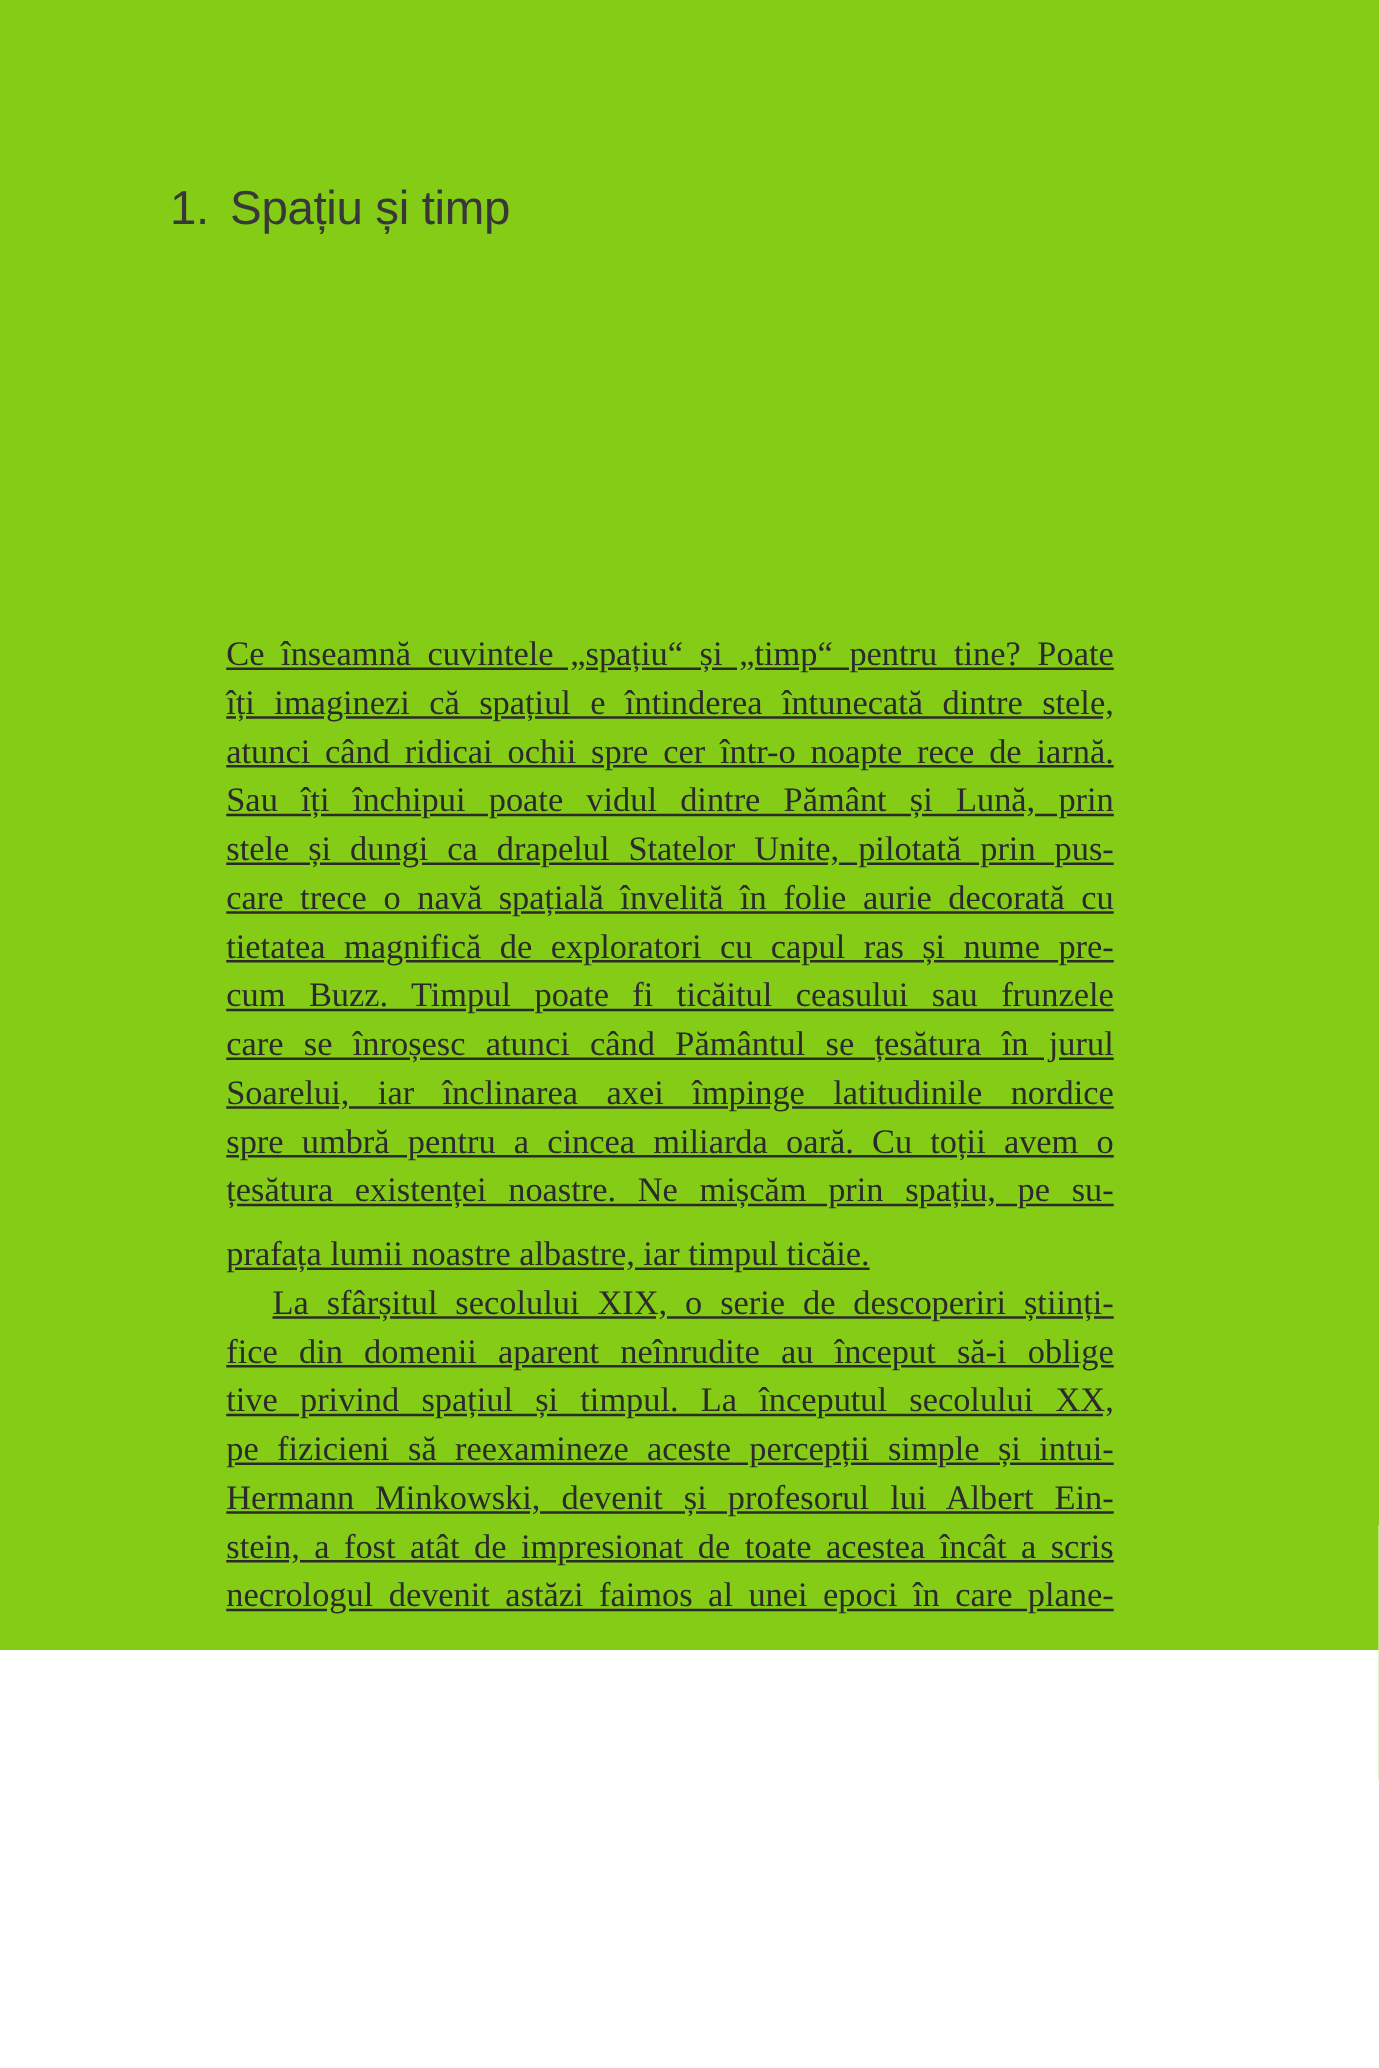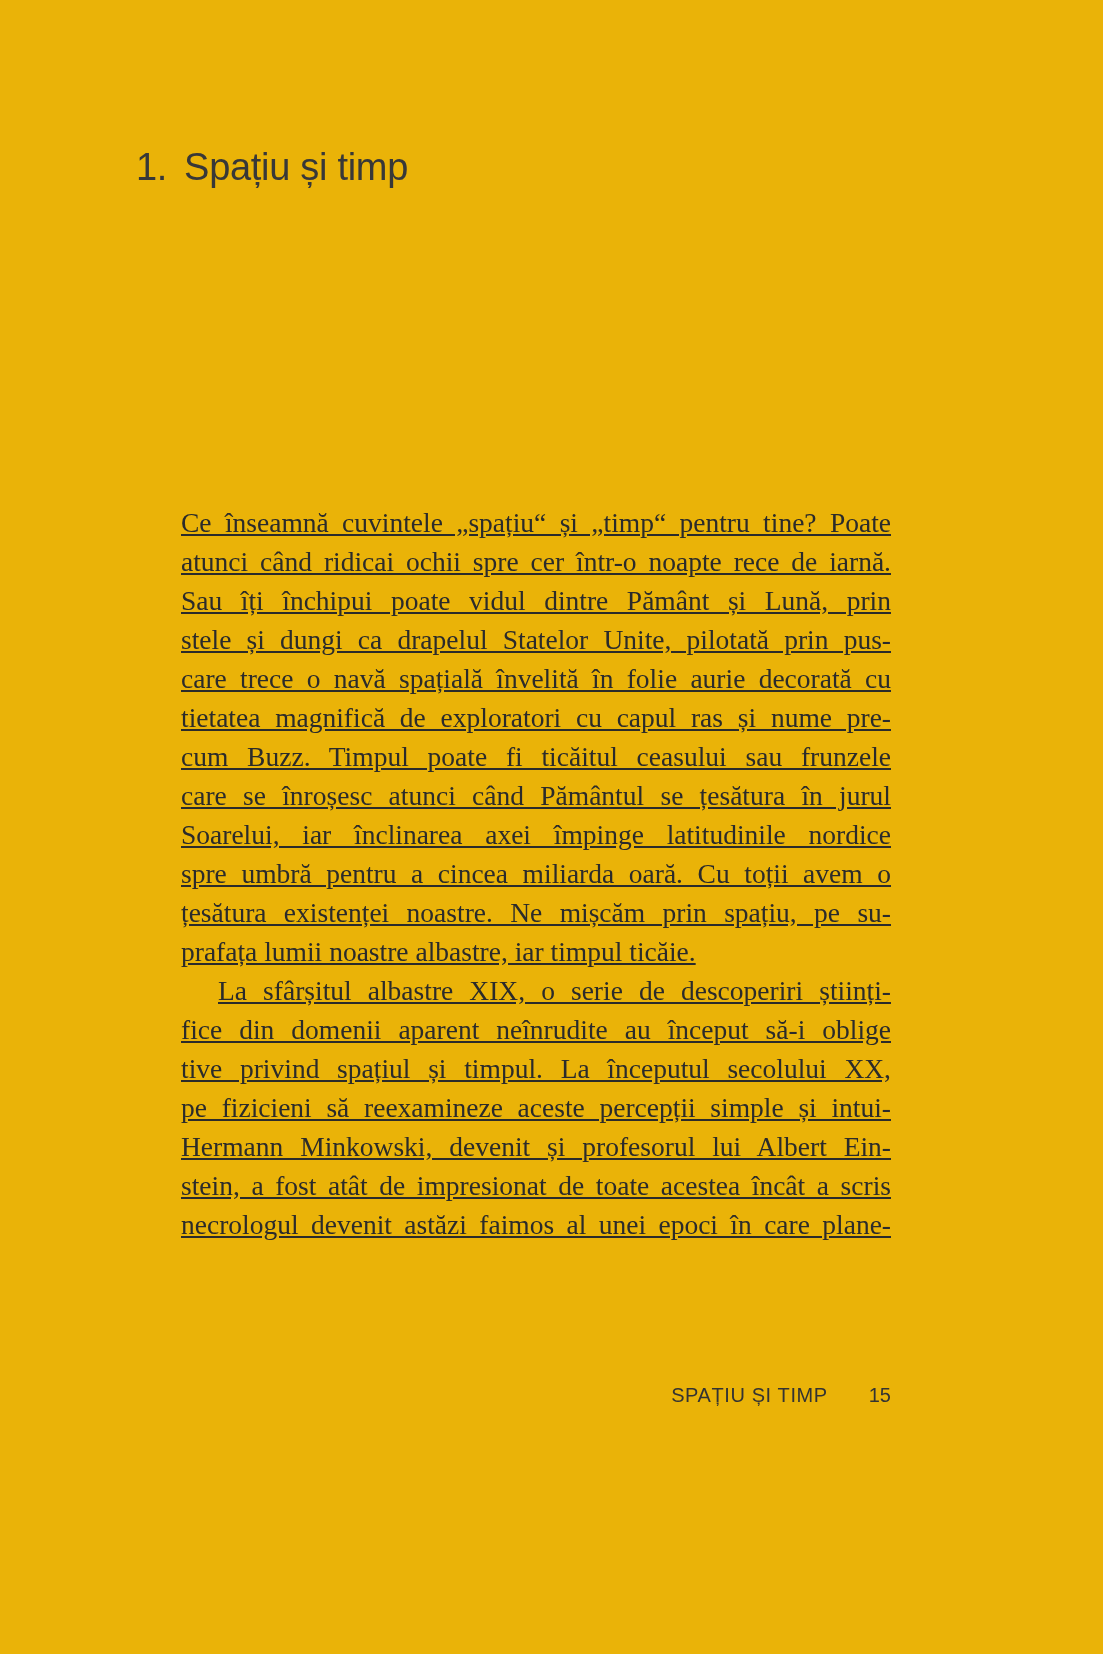--- a/index.html
+++ b/index.html
@@ -3,22 +3,22 @@
 <meta charset="utf-8">
 <style>
   html, body {
     margin: 0;
     padding: 0;
     background: #ffffff;
   }
   .page {
     position: relative;
     width: 1103px;
-    height: 1654px;
-    background: #eab308;
+    height: 1320px;
+    background: #84cc16;
     overflow: hidden;
     font-family: "Liberation Serif", "DejaVu Serif", serif;
   }
   .chapter-title {
     position: absolute;
     left: 136px;
     top: 146px;
     margin: 0;
     font-family: "Liberation Sans", "DejaVu Sans", sans-serif;
     font-weight: 400;
@@ -41,20 +41,21 @@
     color: #2b2b2b;
     text-decoration: underline;
   }
   .para { margin: 0; }
   .line {
     text-align: justify;
     text-align-last: justify;
   }
   .line.last {
     text-align-last: left;
+    margin-top: 12px;
   }
   .line.indent {
     text-indent: 37px;
   }
   .footer {
     position: absolute;
     top: 1384px;
     right: 212px;
     display: flex;
     align-items: baseline;
@@ -72,34 +73,35 @@
 
 <div class="page">
 
   <h1 class="chapter-title">
     <span class="chapter-number">1.</span><span class="chapter-name">Spațiu și timp</span>
   </h1>
 
   <div class="text-block" id="text-block">
       <div class="para">
         <div class="line">Ce înseamnă cuvintele „spațiu“ și „timp“ pentru tine? Poate</div>
+        <div class="line">îți imaginezi că spațiul e întinderea întunecată dintre stele,</div>
         <div class="line">atunci când ridicai ochii spre cer într-o noapte rece de iarnă.</div>
         <div class="line">Sau îți închipui poate vidul dintre Pământ și Lună, prin</div>
         <div class="line">stele și dungi ca drapelul Statelor Unite, pilotată prin pus-</div>
         <div class="line">care trece o navă spațială învelită în folie aurie decorată cu</div>
         <div class="line">tietatea magnifică de exploratori cu capul ras și nume pre-</div>
         <div class="line">cum Buzz. Timpul poate fi ticăitul ceasului sau frunzele</div>
         <div class="line">care se înroșesc atunci când Pământul se țesătura în jurul</div>
         <div class="line">Soarelui, iar înclinarea axei împinge latitudinile nordice</div>
         <div class="line">spre umbră pentru a cincea miliarda oară. Cu toții avem o</div>
         <div class="line">țesătura existenței noastre. Ne mișcăm prin spațiu, pe su-</div>
         <div class="line last">prafața lumii noastre albastre, iar timpul ticăie.</div>
       </div>
       <div class="para">
-        <div class="line indent">La sfârșitul albastre XIX, o serie de descoperiri științi-</div>
+        <div class="line indent">La sfârșitul secolului XIX, o serie de descoperiri științi-</div>
         <div class="line">fice din domenii aparent neînrudite au început să-i oblige</div>
         <div class="line">tive privind spațiul și timpul. La începutul secolului XX,</div>
         <div class="line">pe fizicieni să reexamineze aceste percepții simple și intui-</div>
         <div class="line">Hermann Minkowski, devenit și profesorul lui Albert Ein-</div>
         <div class="line">stein, a fost atât de impresionat de toate acestea încât a scris</div>
         <div class="line">necrologul devenit astăzi faimos al unei epoci în care plane-</div>
       </div>
     </div>
 
   <div class="footer">

